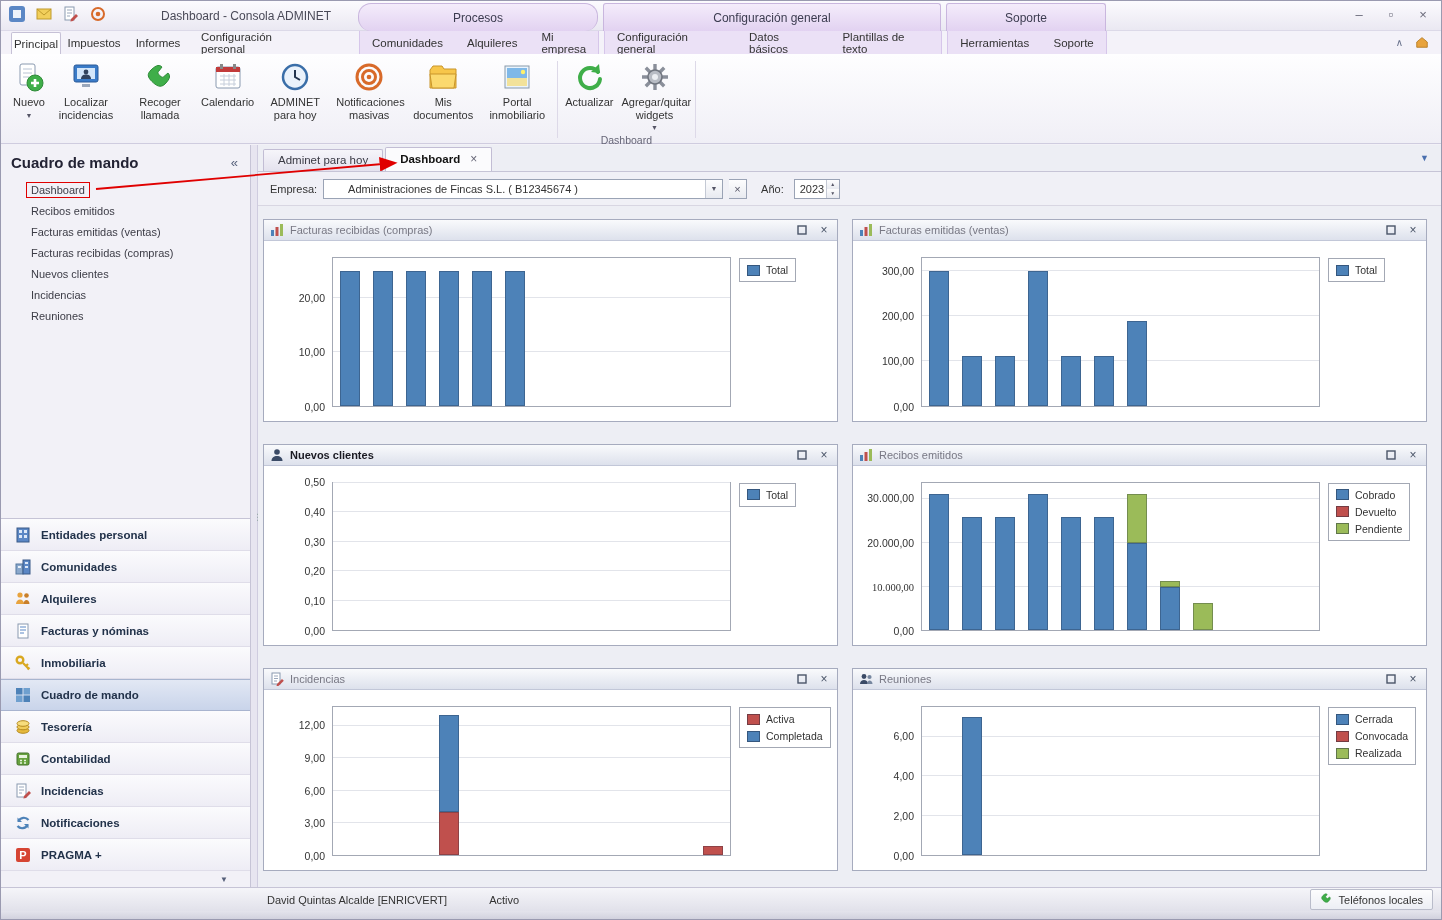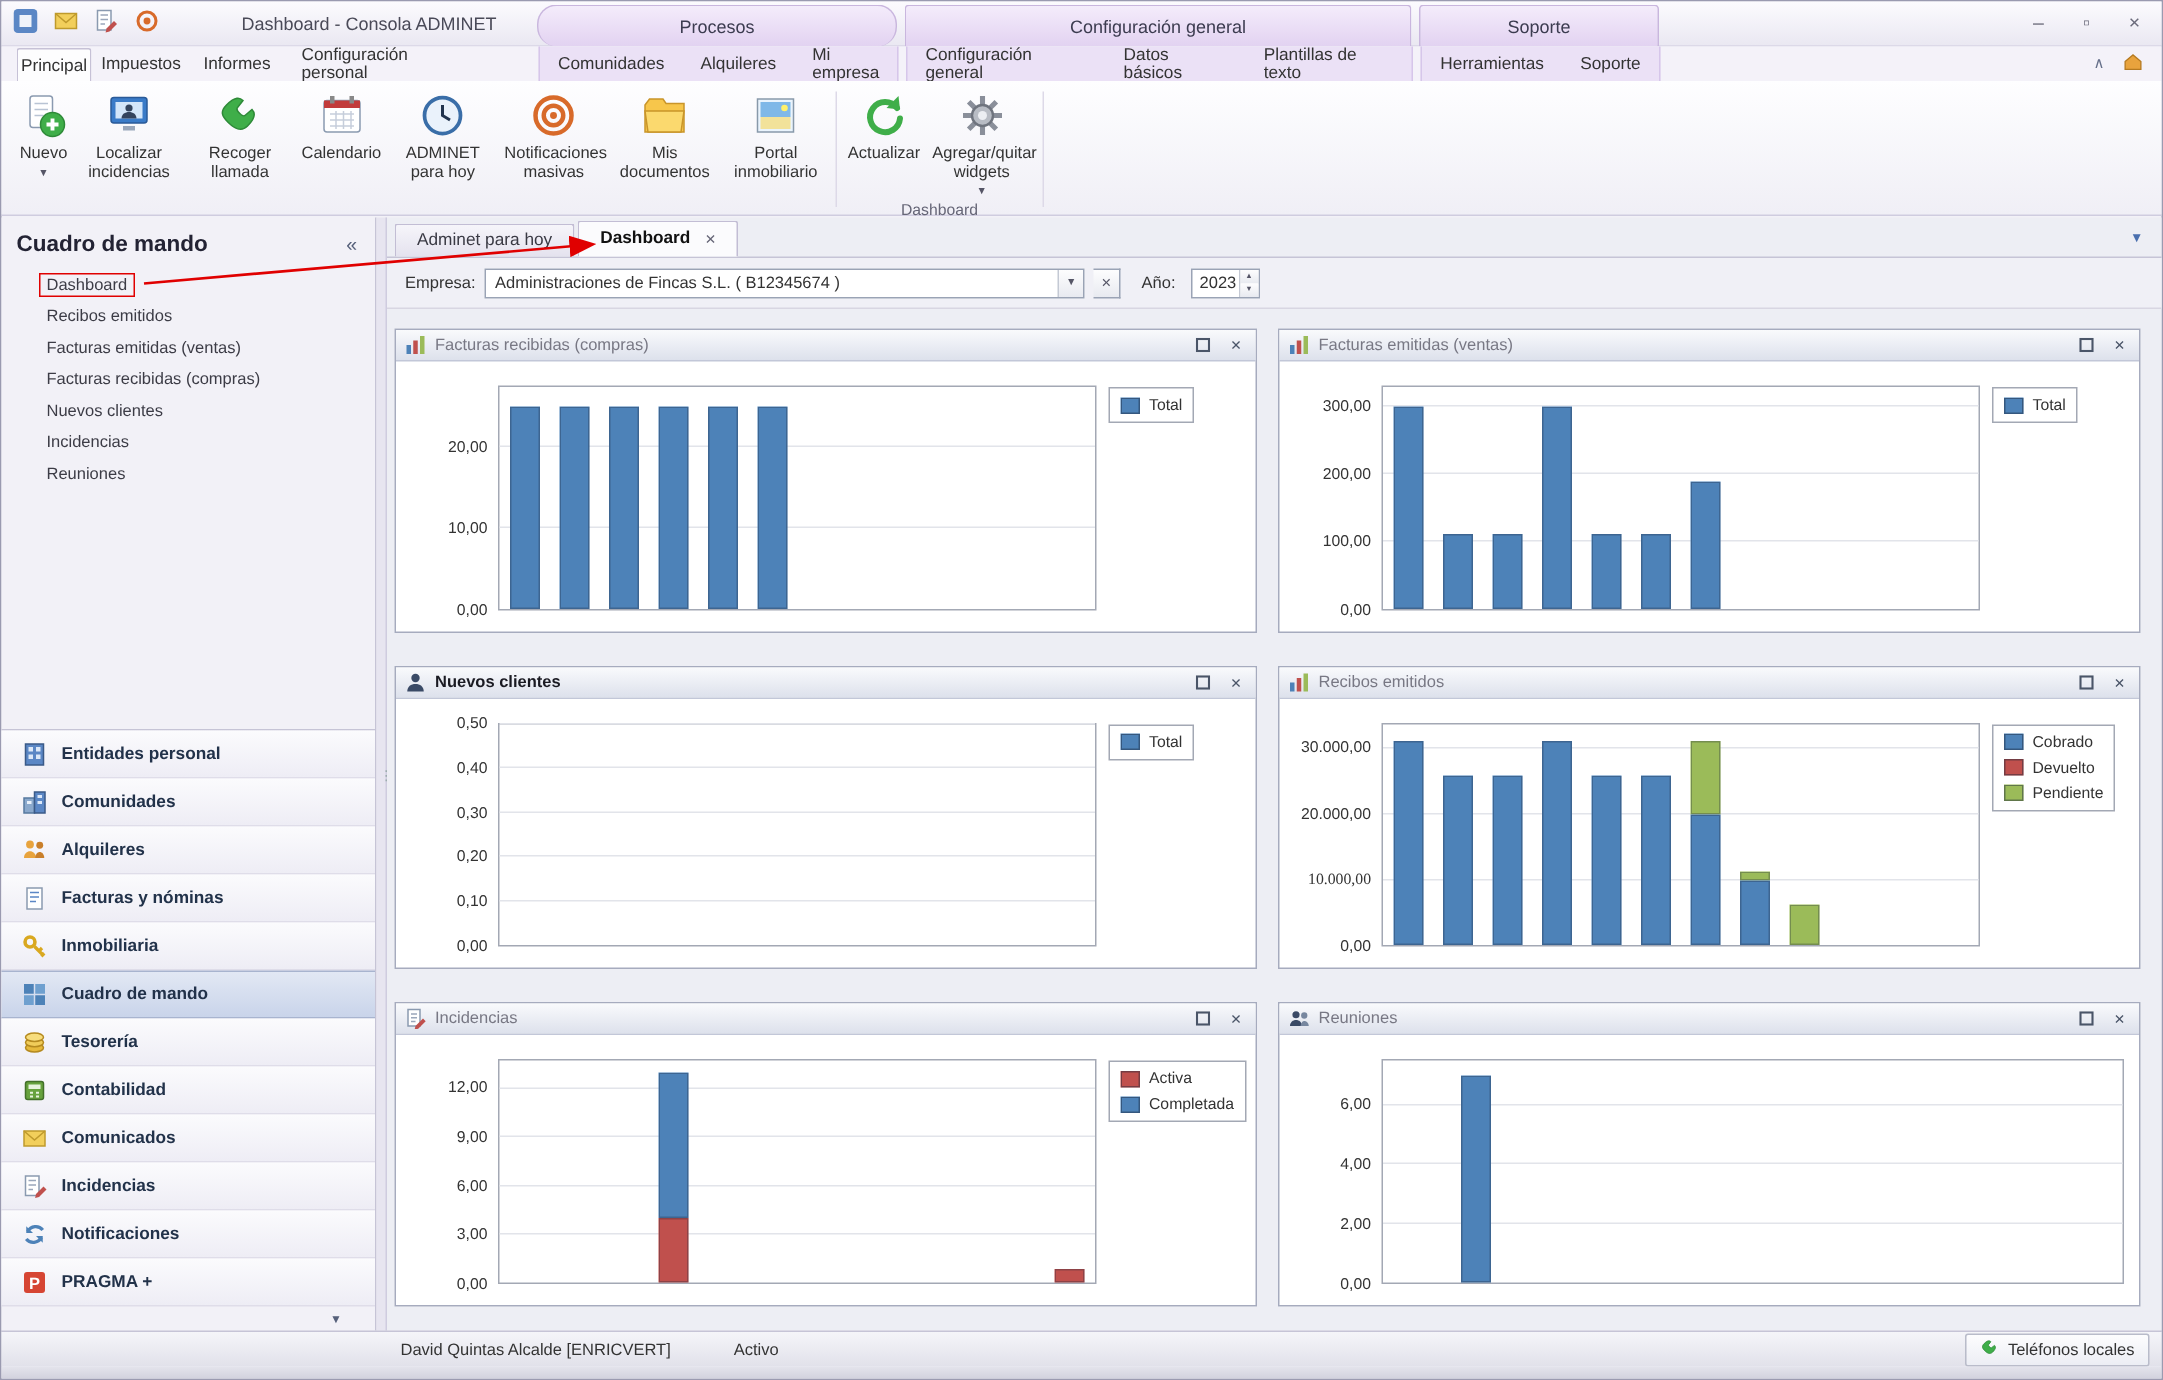--- a/index.html
+++ b/index.html
@@ -60,21 +60,21 @@
   .main{position:absolute;left:257px;top:144px;right:0;bottom:32px;display:flex;flex-direction:column;background:#edeef4;}
   .doc-tabs{height:27px;display:flex;align-items:flex-end;padding:4px 5px 0;border-bottom:1px solid #c6c4d6;position:relative;}
   .dtab{display:flex;align-items:center;gap:10px;padding:4px 14px 5px;font-size:11.5px;color:#3a3a44;
     background:linear-gradient(#f6f5fa,#e4e2ee);border:1px solid #c2bdd4;border-bottom:none;border-radius:2px 2px 0 0;margin-right:2px;}
   .dtab.active{background:#fbfbfd;font-weight:bold;color:#111;}
   .dtab .tab-close{font-weight:normal;color:#667;font-size:12px;}
   .doc-caret{position:absolute;right:12px;top:8px;color:#4a6fae;font-size:9px;}
   .filter-row{height:34px;display:flex;align-items:center;padding-left:12px;gap:6px;border-bottom:1px solid #d8d6e2;background:#f0f0f6;}
   .flabel{color:#333;}
   .combo{width:400px;height:20px;background:#fff;border:1px solid #9aa3b5;display:flex;align-items:center;}
-  .combo .val{flex:1;padding:0 6px;white-space:nowrap;overflow:hidden;}
+  .combo .val{flex:1;padding:0 24px;white-space:nowrap;overflow:hidden;}
   .combo .dd{width:17px;align-self:stretch;border-left:1px solid #c4c9d4;display:flex;align-items:center;justify-content:center;color:#556;font-size:7px;background:linear-gradient(#fdfdfe,#e8eaf0);}
   .xclear{width:18px;height:20px;border:1px solid #9aa3b5;border-left:none;background:linear-gradient(#fdfdfe,#e8eaf0);display:flex;align-items:center;justify-content:center;color:#556;font-size:11px;}
   .spin{width:46px;height:20px;border:1px solid #9aa3b5;background:#fff;display:flex;margin-left:4px;}
   .spin .spin-val{flex:1;display:flex;align-items:center;padding-left:5px;}
   .spin .spin-btns{width:13px;display:flex;flex-direction:column;border-left:1px solid #c4c9d4;}
   .spin .spin-btns span{flex:1;display:flex;align-items:center;justify-content:center;font-size:5px;color:#556;background:linear-gradient(#fdfdfe,#e8eaf0);}
 
   
   .widgets{flex:1;display:grid;grid-template-columns:1fr 1fr;grid-auto-rows:1fr;gap:22px 14px;padding:13px 14px 16px 5px;overflow:hidden;}
   .widget{border:1px solid #a6abbe;background:#fff;display:flex;flex-direction:column;min-height:0;}
@@ -390,29 +390,20 @@
               <rect x="3" y="3" width="12" height="12" rx="1.5" fill="#67a23e" stroke="#43702a"></rect>
               <rect x="5" y="5" width="8" height="3" fill="#e8f3de"></rect>
               <path d="M6 10.5h2M10 10.5h2M6 13h2M10 13h2" stroke="#e8f3de" stroke-width="1.4"></path>
             </svg>
           </span>
         <span>Contabilidad</span>
       </div>
       <div class="nav-item">
         <span class="nav-icon">
             <svg viewBox="0 0 18 18">
-              <rect x="2" y="4" width="14" height="10" fill="#f2cf5b" stroke="#bf9a2c"></rect>
-              <path d="M2 4l7 6 7-6" fill="none" stroke="#bf9a2c"></path>
-            </svg>
-          </span>
-        <span>Comunicados</span>
-      </div>
-      <div class="nav-item">
-        <span class="nav-icon">
-            <svg viewBox="0 0 18 18">
               <rect x="3" y="2" width="9" height="13" fill="#fff" stroke="#8a9ab0"></rect>
               <path d="M5 5h5M5 8h5M5 11h3" stroke="#9aa7bb"></path>
               <path d="M10 14l5-5 2 2-5 5-2.6.6z" fill="#c0504d"></path>
             </svg>
           </span>
         <span>Incidencias</span>
       </div>
       <div class="nav-item">
         <span class="nav-icon">
             <svg viewBox="0 0 18 18">
@@ -801,20 +792,36 @@
                 <div class="ytick" style="bottom: 80%;">6,00</div>
               </div>
             <div class="plot">
                 <div class="gridline" style="bottom: 26.6667%;"></div>
                 <div class="gridline" style="bottom: 53.3333%;"></div>
                 <div class="gridline" style="bottom: 80%;"></div>
                 <div class="bar" style="left: 12.5%;">
                   <div class="seg" style="height: 93.3333%; background: rgb(77, 130, 184);"></div>
                 </div>
               </div>
+            <div class="legend">
+                <div class="legend-box">
+                  <div class="lg-entry">
+                    <span class="lg-swatch" style="background: rgb(77, 130, 184);"></span>
+                    <span>Cerrada</span>
+                  </div>
+                  <div class="lg-entry">
+                    <span class="lg-swatch" style="background: rgb(192, 80, 77);"></span>
+                    <span>Convocada</span>
+                  </div>
+                  <div class="lg-entry">
+                    <span class="lg-swatch" style="background: rgb(155, 187, 89);"></span>
+                    <span>Realizada</span>
+                  </div>
+                </div>
+              </div>
           </div>
         </div>
       </div>
 
     </div>
   </div>
 
   <div class="statusbar">
     <span class="sb-user">David Quintas Alcalde [ENRICVERT]</span>
     <span class="sb-status">Activo</span>

